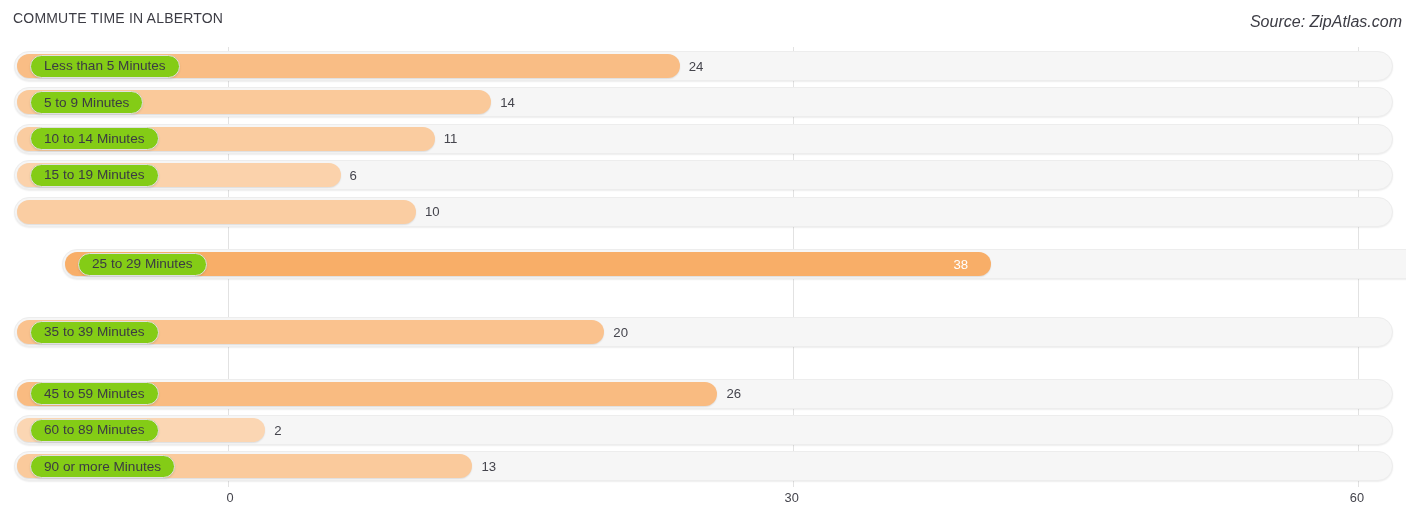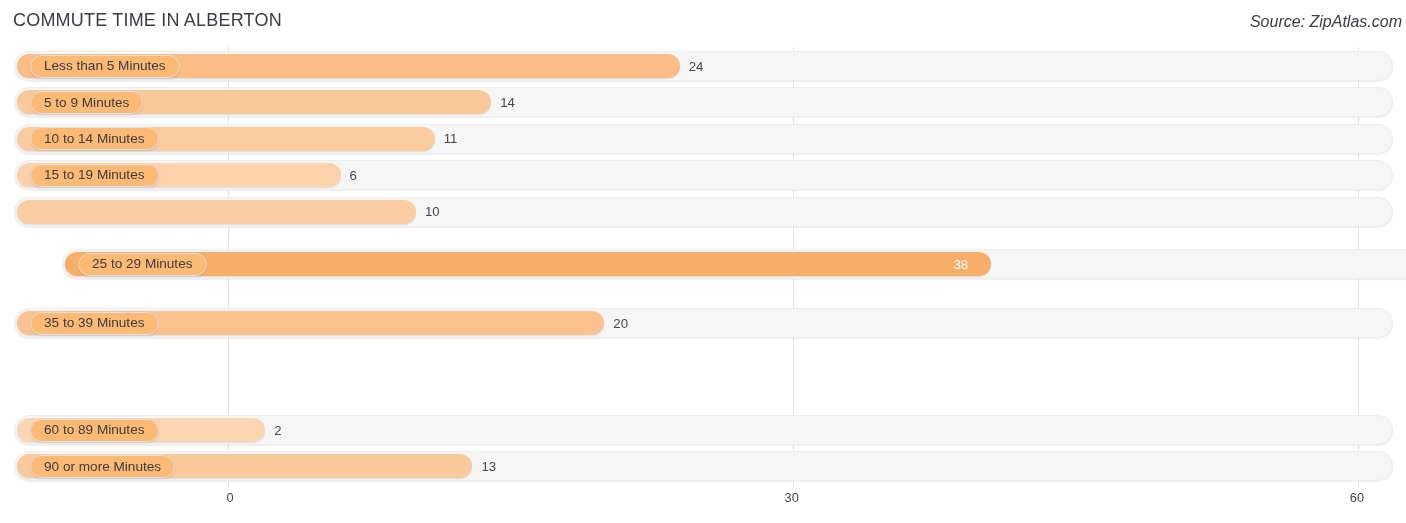--- a/index.html
+++ b/index.html
@@ -7,21 +7,21 @@
     width: 1406px; height: 523px;
     background: #ffffff;
     font-family: "Liberation Sans", sans-serif;
     overflow: hidden;
   }
   #chart-root { position: relative; width: 1406px; height: 523px; background: #fff; }
 
   
   #chart-title {
     position: absolute; left: 13px; top: 10px;
-    font-size: 18px; font-weight: 400; letter-spacing: .2px;
+    font-size: 14px; font-weight: 400; letter-spacing: .2px;
     color: #3c3c44; white-space: nowrap;
   }
   #chart-source {
     position: absolute; right: 4px; top: 13px;
     font-size: 16px; font-style: italic; color: #3c3c44; white-space: nowrap;
   }
 
   
   #plot {
     position: absolute; left: 0; top: 47px;
@@ -43,21 +43,21 @@
     box-shadow: 0 1px 1.5px rgba(0,0,0,.07);
   }
   .bar {
     position: absolute; left: 17px; top: 3px;
     height: 24px; border-radius: 12px;
     box-shadow: 0 1px 1.5px rgba(0,0,0,.10);
   }
   .pill {
     position: absolute; left: 30px; top: 3.5px;
     height: 23px; border-radius: 12px;
-    background: #fdba74;
+    background: #84cc16;
     border: 1px solid #e0e0e0;
     box-shadow: 0 1px 2px rgba(0,0,0,.10);
     display: flex; align-items: center;
     padding: 0 13px;
     white-space: nowrap;
   }
   .pill-label { font-size: 13.6px; color: #3b3b43; line-height: 1; }
 
   .value-out {
     position: absolute; top: 0; height: 30px;
@@ -130,27 +130,35 @@
         <div class="value-out" style="left: 424.917px;">10</div>
       </div>
       <div class="row" style="top: 202px; margin-left: 48px;">
         <div class="track" style="width: 1379px;"></div>
         <div class="bar" style="width: 926.483px; background: rgb(248, 174, 104);"></div>
         <div class="pill">
           <span class="pill-label">25 to 29 Minutes</span>
         </div>
         <div class="value-in" style="left: 905.483px;">38</div>
       </div>
-      <div class="row" style="top: 261px;">
+      <div class="row" style="top: 270px;">
         <div class="track" style="width: 1379px;"></div>
         <div class="bar" style="width: 587.333px; background: rgb(250, 194, 142);"></div>
         <div class="pill">
           <span class="pill-label">35 to 39 Minutes</span>
         </div>
         <div class="value-out" style="left: 613.333px;">20</div>
+      </div>
+      <div class="row" style="top: 331.6px;">
+        <div class="track" style="width: 1379px;"></div>
+        <div class="bar" style="width: 700.383px; background: rgb(249, 187, 129);"></div>
+        <div class="pill">
+          <span class="pill-label">45 to 59 Minutes</span>
+        </div>
+        <div class="value-out" style="left: 726.383px;">26</div>
       </div>
       <div class="row" style="top: 368px;">
         <div class="track" style="width: 1379px;"></div>
         <div class="bar" style="width: 248.183px; background: rgb(251, 214, 179);"></div>
         <div class="pill">
           <span class="pill-label">60 to 89 Minutes</span>
         </div>
         <div class="value-out" style="left: 274.183px;">2</div>
       </div>
       <div class="row" style="top: 404.4px;">

